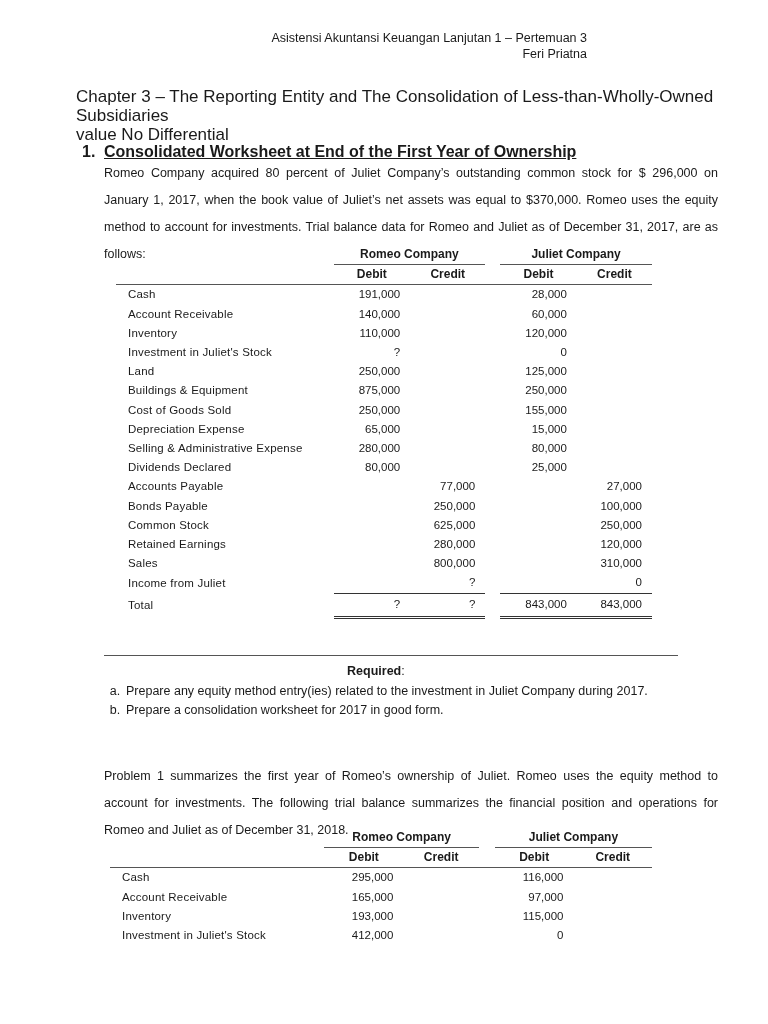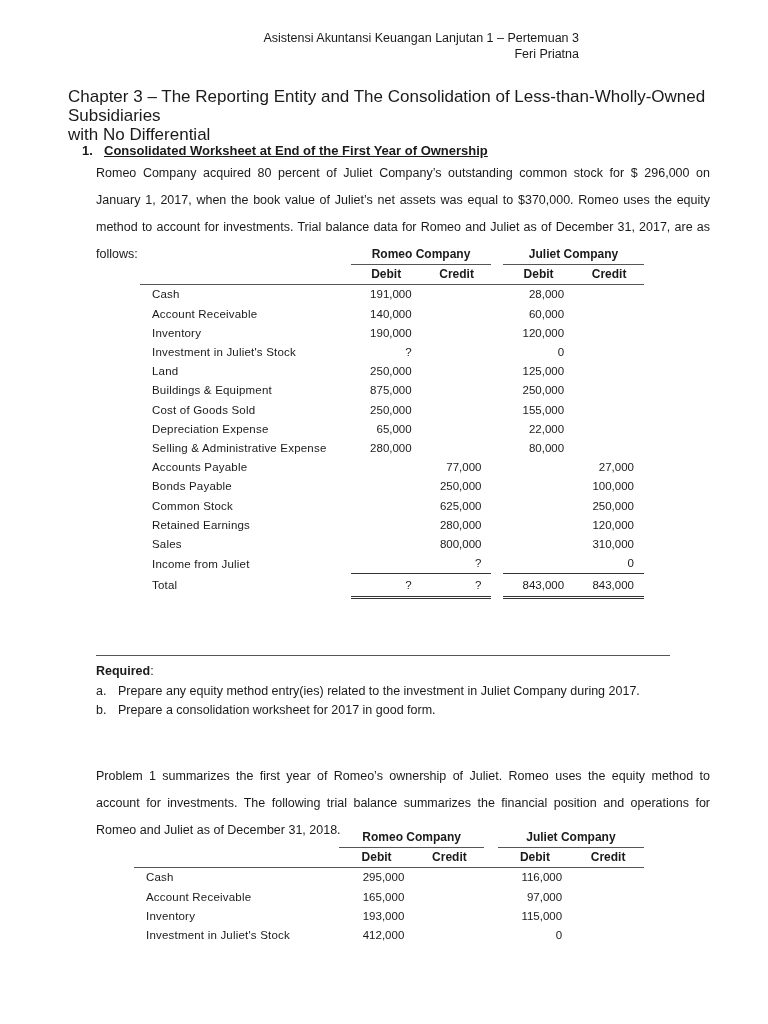--- a/index.html
+++ b/index.html
@@ -1,30 +1,30 @@
 <!DOCTYPE html>
 <html><head>
   <meta charset="utf-8">
   <style>
     html, body { margin: 0; padding: 0; background: #ffffff; }
     body { width: 768px; height: 1024px; position: relative; overflow: hidden; color: #1a1a1a;
       font-family: "Liberation Sans", sans-serif; }
-    .page { position: absolute; left: 8px; top: 0; width: 636px; height: 1024px; }
+    .page { position: absolute; left: 16px; top: 0; width: 636px; height: 1024px; }
 
     .hdr { position: absolute; right: 65px; top: 30px; text-align: right; font-size: 12.5px; line-height: 16px; }
     .chapter { position: absolute; left: 60px; width: 648px; top: 87px; text-align: left;
       font-size: 17px; line-height: 19px; }
 
-    .sec-title { position: absolute; left: 66px; font-size: 13px; font-weight: bold; margin-left: 8px; }
+    .sec-title { position: absolute; left: 66px; font-size: 16px; font-weight: bold; }
     .sec-title .num { display: inline-block; width: 22px; }
     .sec-title .t { text-decoration: underline; }
     .para { position: absolute; left: 88px; width: 614px; font-size: 12.5px; line-height: 27px;
       text-align: justify; }
 
-    table.tb { position: absolute; border-collapse: collapse; font-size: 11.5px; margin-left: 32px; }
+    table.tb { position: absolute; border-collapse: collapse; font-size: 11.5px; }
     table.tb td, table.tb th { padding: 0; height: 19.2px; line-height: 19.2px; white-space: nowrap; }
     table.tb th { font-weight: bold; font-size: 12px; }
     .co { text-align: center; }
     .num-c { text-align: right; padding-right: 10px !important; }
     .lbl { text-align: left; padding-left: 12px !important; letter-spacing: 0.2px; }
     .rule-co { border-bottom: 1.5px solid #555; }
     .rule-sub { border-bottom: 1.5px solid #555; }
     .tot-top { border-top: 1.5px solid #333; }
     .tot-bot { border-bottom: 3px double #333; }
 
@@ -40,21 +40,21 @@
 
 <div class="page">
 
   <div class="hdr">
     <div>Asistensi Akuntansi Keuangan Lanjutan 1 – Pertemuan 3</div>
     <div>Feri Priatna</div>
   </div>
 
   <div class="chapter">
     <div>Chapter 3 – The Reporting Entity and The Consolidation of Less-than-Wholly-Owned Subsidiaries</div>
-    <div>with No Differential</div>
+    <div>value No Differential</div>
   </div>
 
   <div class="sec-title" style="top:143px;">
     <span class="num">1.</span><span class="t">Consolidated Worksheet at End of the First Year of Ownership</span>
   </div>
   <div class="para" style="top:160px;">Romeo Company acquired 80 percent of Juliet Company’s outstanding common stock for $ 296,000 on January 1, 2017, when the book value of Juliet’s net assets was equal to $370,000. Romeo uses the equity method to account for investments. Trial balance data for Romeo and Juliet as of December 31, 2017, are as follows:</div>
 
   <table class="tb" id="tb1" style="left:100px; top:245px;">
     <colgroup>
       <col style="width:224px">
@@ -92,21 +92,21 @@
         <tr>
           <td class="lbl">Account Receivable</td>
           <td class="num-c">140,000</td>
           <td class="num-c"></td>
           <td></td>
           <td class="num-c">60,000</td>
           <td class="num-c"></td>
         </tr>
         <tr>
           <td class="lbl">Inventory</td>
-          <td class="num-c">190,000</td>
+          <td class="num-c">110,000</td>
           <td class="num-c"></td>
           <td></td>
           <td class="num-c">120,000</td>
           <td class="num-c"></td>
         </tr>
         <tr>
           <td class="lbl">Investment in Juliet's Stock</td>
           <td class="num-c">?</td>
           <td class="num-c"></td>
           <td></td>
@@ -135,29 +135,37 @@
           <td class="num-c"></td>
           <td></td>
           <td class="num-c">155,000</td>
           <td class="num-c"></td>
         </tr>
         <tr>
           <td class="lbl">Depreciation Expense</td>
           <td class="num-c">65,000</td>
           <td class="num-c"></td>
           <td></td>
-          <td class="num-c">22,000</td>
+          <td class="num-c">15,000</td>
           <td class="num-c"></td>
         </tr>
         <tr>
           <td class="lbl">Selling &amp; Administrative Expense</td>
           <td class="num-c">280,000</td>
           <td class="num-c"></td>
           <td></td>
           <td class="num-c">80,000</td>
+          <td class="num-c"></td>
+        </tr>
+        <tr>
+          <td class="lbl">Dividends Declared</td>
+          <td class="num-c">80,000</td>
+          <td class="num-c"></td>
+          <td></td>
+          <td class="num-c">25,000</td>
           <td class="num-c"></td>
         </tr>
         <tr>
           <td class="lbl">Accounts Payable</td>
           <td class="num-c"></td>
           <td class="num-c">77,000</td>
           <td></td>
           <td class="num-c"></td>
           <td class="num-c">27,000</td>
         </tr>
@@ -207,21 +215,21 @@
           <td class="num-c tot-top tot-bot" style="height: 22px;">?</td>
           <td></td>
           <td class="num-c tot-top tot-bot" style="height: 22px;">843,000</td>
           <td class="num-c tot-top tot-bot" style="height: 22px;">843,000</td>
         </tr>
       </tbody>
   </table>
 
   <div class="hr-end" style="top:655px;"></div>
 
-  <div class="req" style="top:662px;">
+  <div class="req" style="top:662px;text-align:center;">
     <div><span class="rt">Required</span><span>:</span></div>
     <div class="li">
       <span class="m">a.</span>
       <span>Prepare any equity method entry(ies) related to the investment in Juliet Company during 2017.</span>
     </div>
     <div class="li">
       <span class="m">b.</span>
       <span>Prepare a consolidation worksheet for 2017 in good form.</span>
     </div>
   </div>

